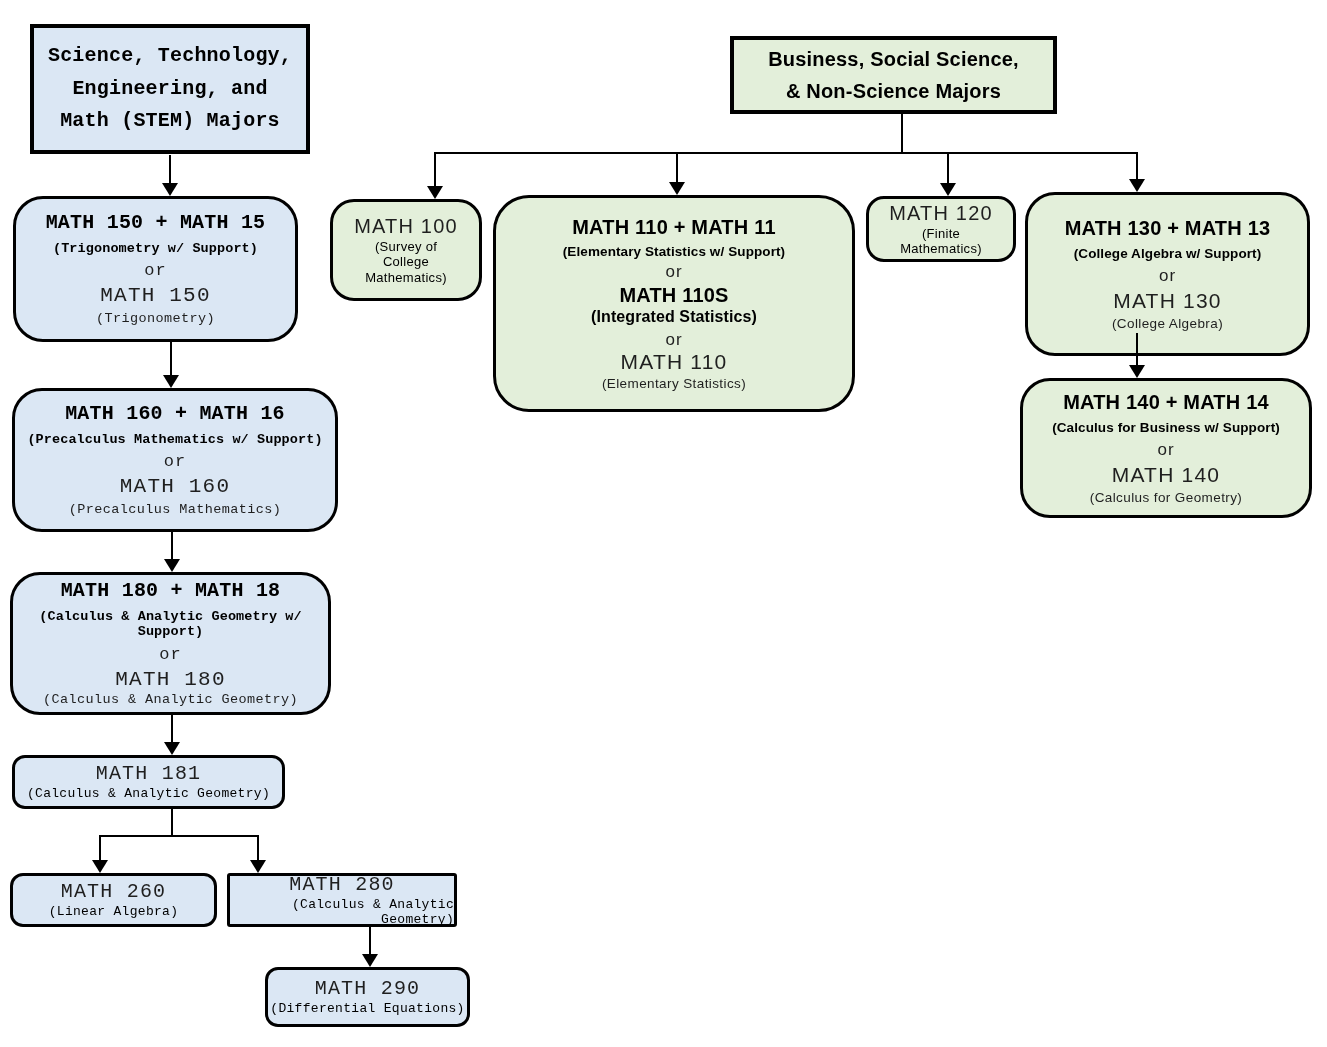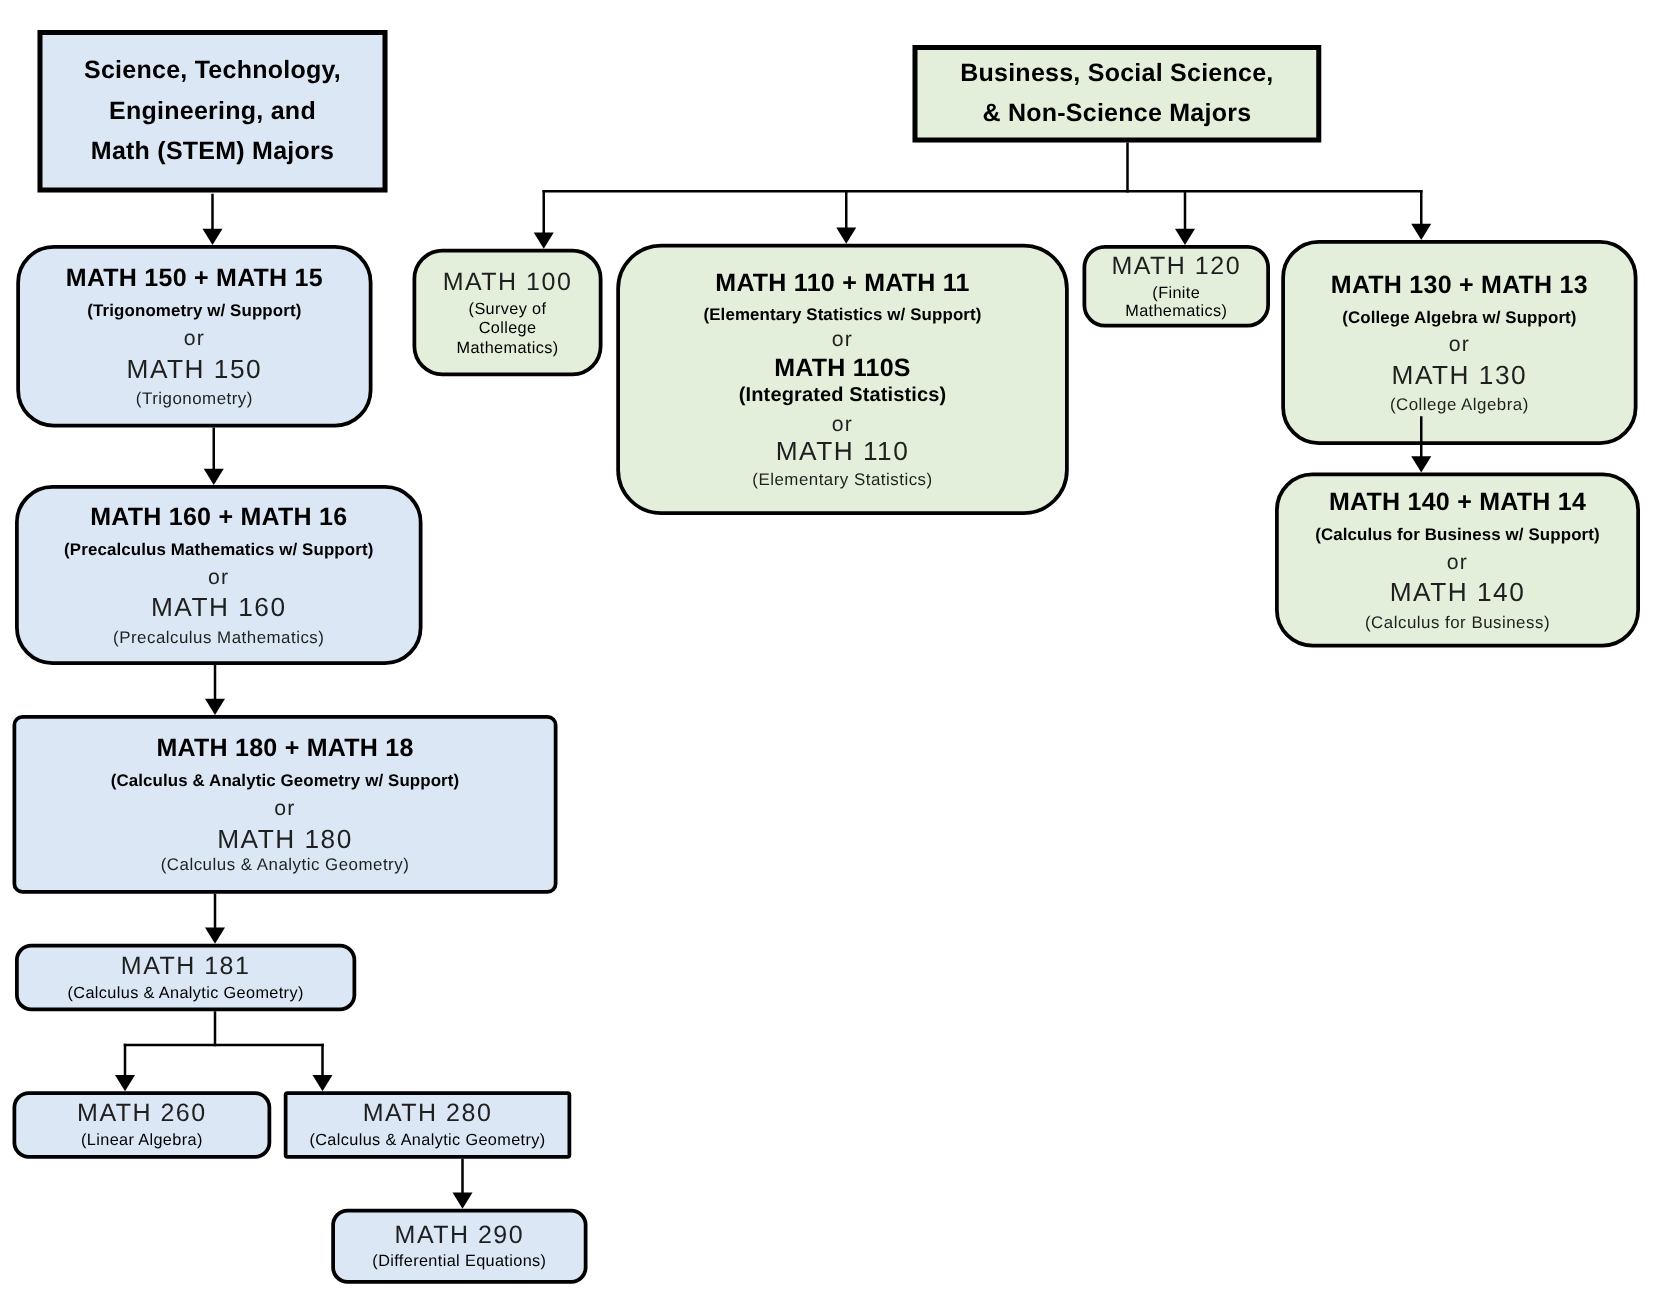--- a/index.html
+++ b/index.html
@@ -7,21 +7,21 @@
     --business-fill:#e3efda;
     --line:#000000;
   }
   *{margin:0;padding:0;box-sizing:border-box;}
   html,body{background:#ffffff;}
   body{font-family:"Liberation Sans",sans-serif;color:#000;}
   .canvas{position:relative;width:1327px;height:1047px;background:#ffffff;overflow:hidden;}
 
   .box{position:absolute;border:3px solid var(--line);display:flex;flex-direction:column;
        align-items:center;justify-content:center;text-align:center;}
-  .blue{background:var(--stem-fill);}
+  .blue{background:var(--stem-fill);font-family:Liberation Mono, monospace;}
   .green{background:var(--business-fill);}
   .hdr{border-width:4px;border-radius:0;font-weight:bold;font-size:20px;line-height:1.62;letter-spacing:.2px;}
 
   .title{font-weight:bold;font-size:20px;letter-spacing:.2px;line-height:1.1;}
   .tdesc{font-weight:bold;font-size:13.5px;letter-spacing:.1px;margin-top:7px;line-height:1.15;}
   .or{font-size:17px;letter-spacing:1px;margin-top:6px;color:#1f1f1f;line-height:1.05;}
   .alt{font-size:21px;font-weight:400;letter-spacing:1.2px;margin-top:4px;color:#1f1f1f;line-height:1.1;}
   .altb{font-size:20px;font-weight:bold;letter-spacing:.2px;margin-top:3px;line-height:1.1;}
   .adesc{font-size:13.5px;font-weight:400;letter-spacing:.4px;margin-top:4px;color:#1f1f1f;line-height:1.15;}
   .adescb{font-size:16px;font-weight:bold;letter-spacing:.1px;margin-top:2px;line-height:1.15;}
@@ -61,21 +61,21 @@
   </div>
 
   <div class="box blue" style="left:12px;top:388px;width:326px;height:144px;border-radius:30px;">
     <div class="title">MATH 160 + MATH 16</div>
     <div class="tdesc">(Precalculus Mathematics w/ Support)</div>
     <div class="or">or</div>
     <div class="alt">MATH 160</div>
     <div class="adesc">(Precalculus Mathematics)</div>
   </div>
 
-  <div class="box blue" style="left:10px;top:572px;width:436px;height:143px;border-radius:8px;">
+  <div class="box blue" style="left:10px;top:572px;width:321px;height:143px;border-radius:30px;">
     <div class="title">MATH 180 + MATH 18</div>
     <div class="tdesc">(Calculus &amp; Analytic Geometry w/ Support)</div>
     <div class="or">or</div>
     <div class="alt">MATH 180</div>
     <div class="adesc" style="margin-top:1px">(Calculus &amp; Analytic Geometry)</div>
   </div>
 
   <div class="box blue" style="left:12px;top:755px;width:273px;height:54px;border-radius:13px;">
     <div class="name">MATH 181</div>
     <div class="ndesc">(Calculus &amp; Analytic Geometry)</div>
@@ -128,21 +128,21 @@
     <div class="or">or</div>
     <div class="alt">MATH 130</div>
     <div class="adesc">(College Algebra)</div>
   </div>
 
   <div class="box green" style="left:1020px;top:378px;width:292px;height:140px;border-radius:30px;">
     <div class="title">MATH 140 + MATH 14</div>
     <div class="tdesc">(Calculus for Business w/ Support)</div>
     <div class="or">or</div>
     <div class="alt">MATH 140</div>
-    <div class="adesc">(Calculus for Business)</div>
+    <div class="adesc">(Calculus for Geometry)</div>
   </div>
 
   <div class="vline" style="left:169px;top:155px;height:30px;"></div>
   <div class="arrowhead" style="left:162px;top:183px;"></div>
 
   <div class="vline" style="left:170px;top:342px;height:34px;"></div>
   <div class="arrowhead" style="left:163px;top:375px;"></div>
 
   <div class="vline" style="left:171px;top:532px;height:28px;"></div>
   <div class="arrowhead" style="left:164px;top:559px;"></div>

